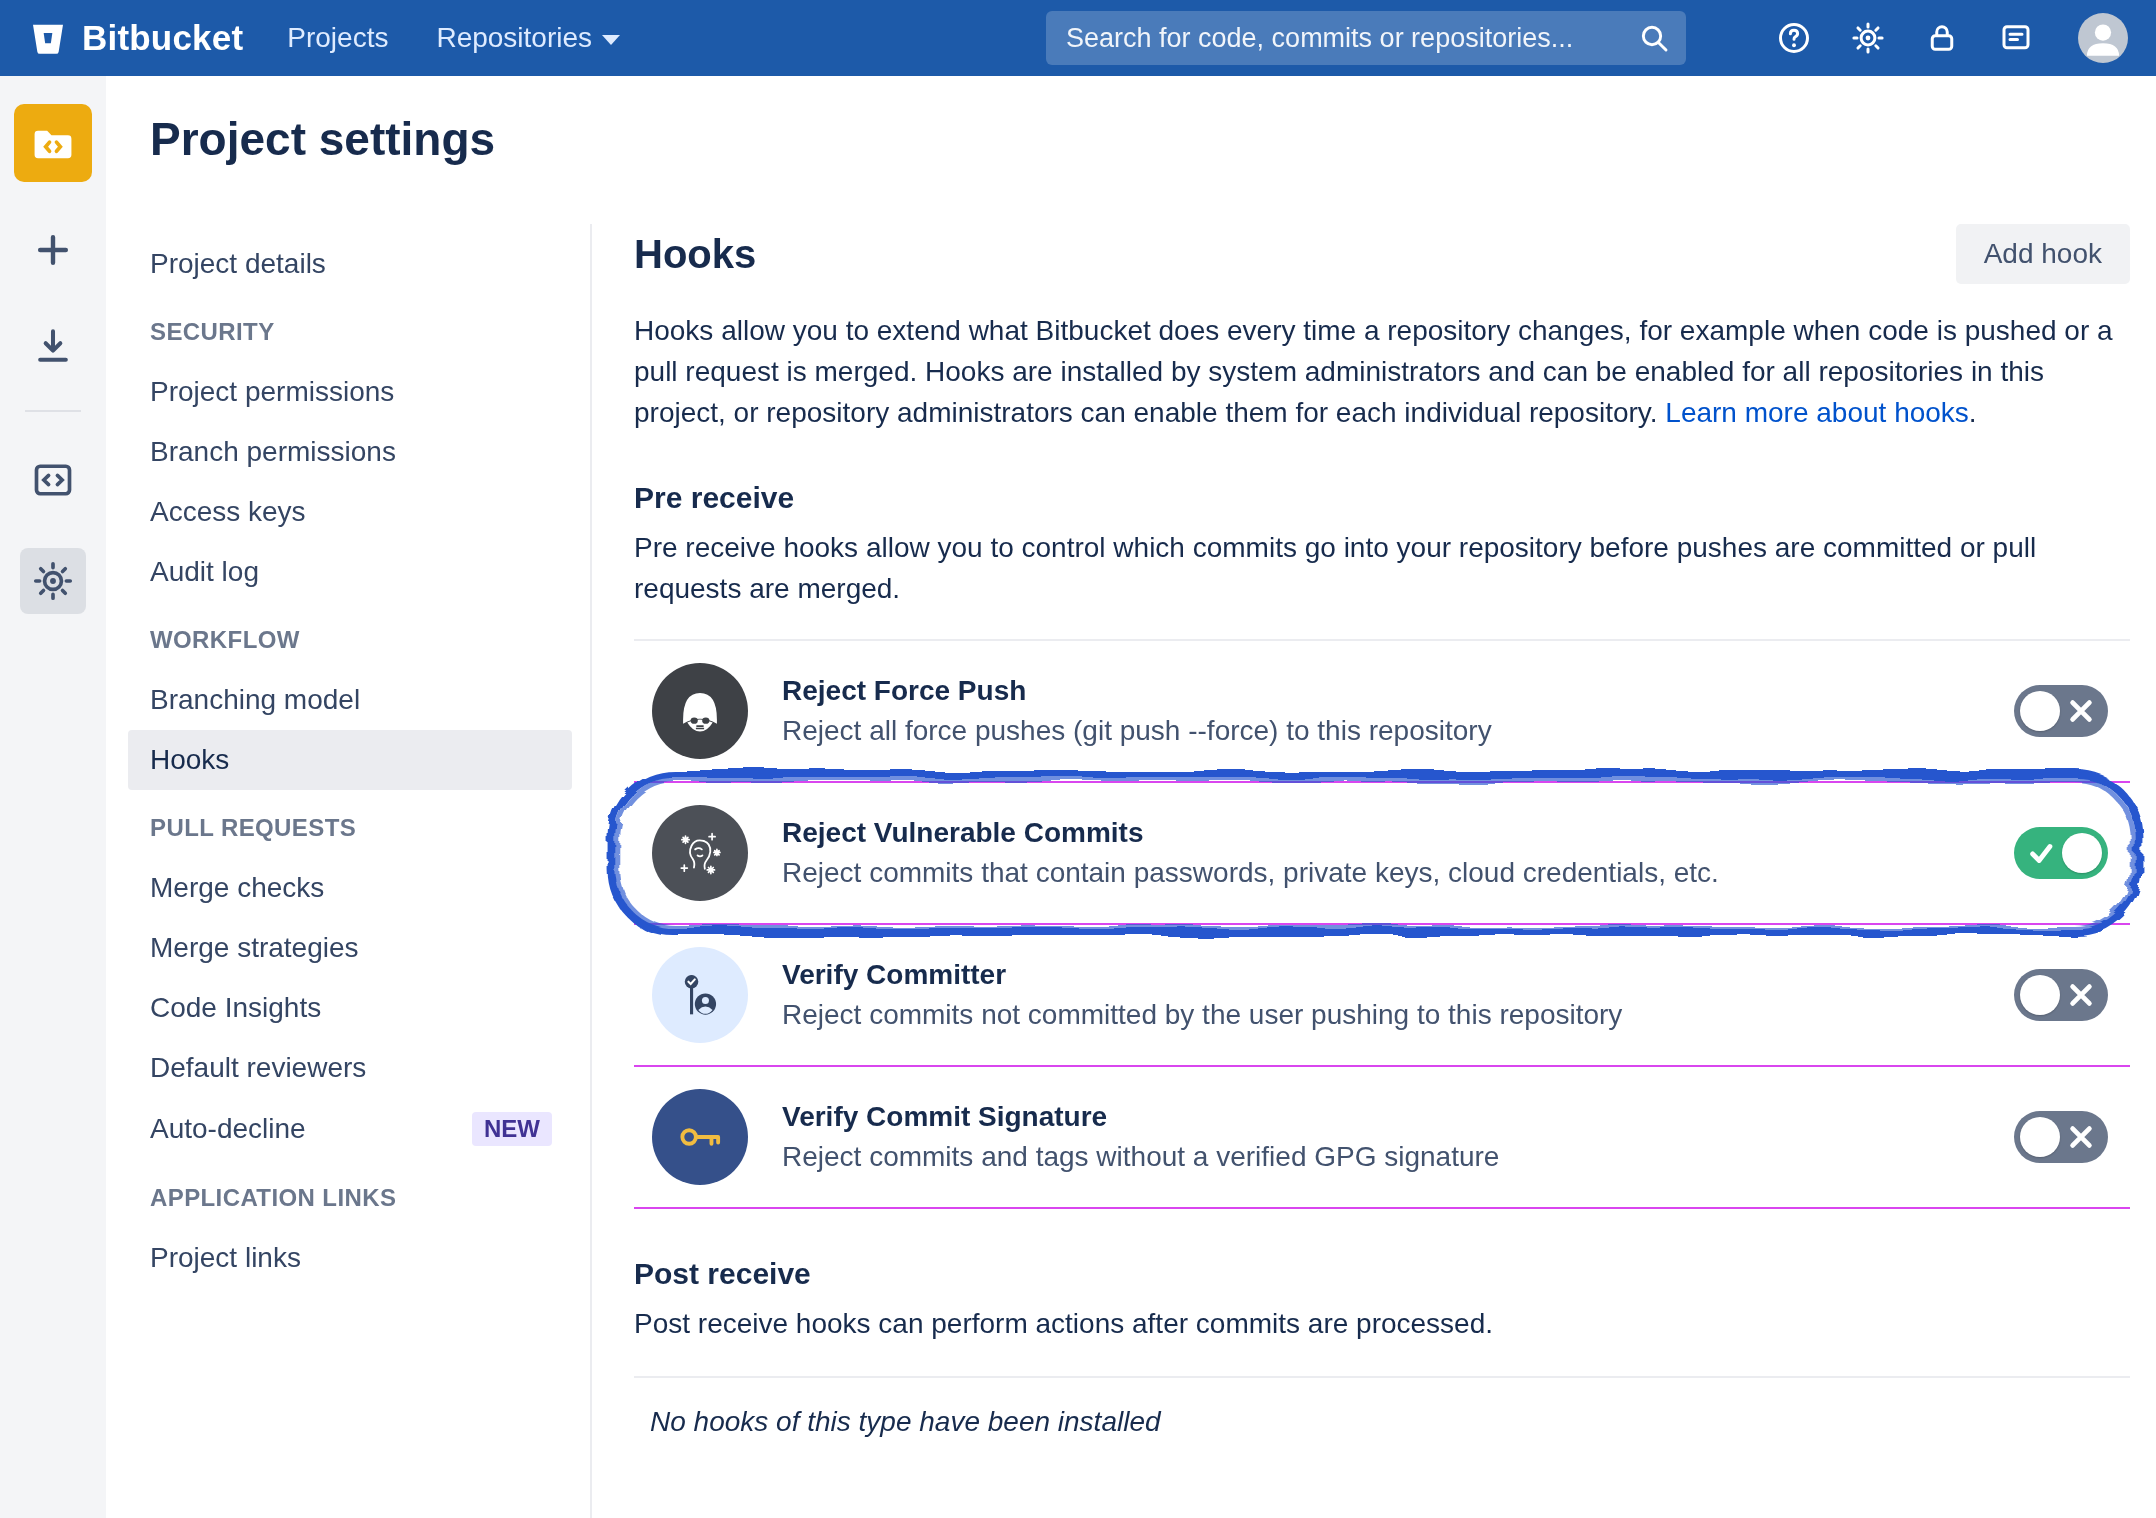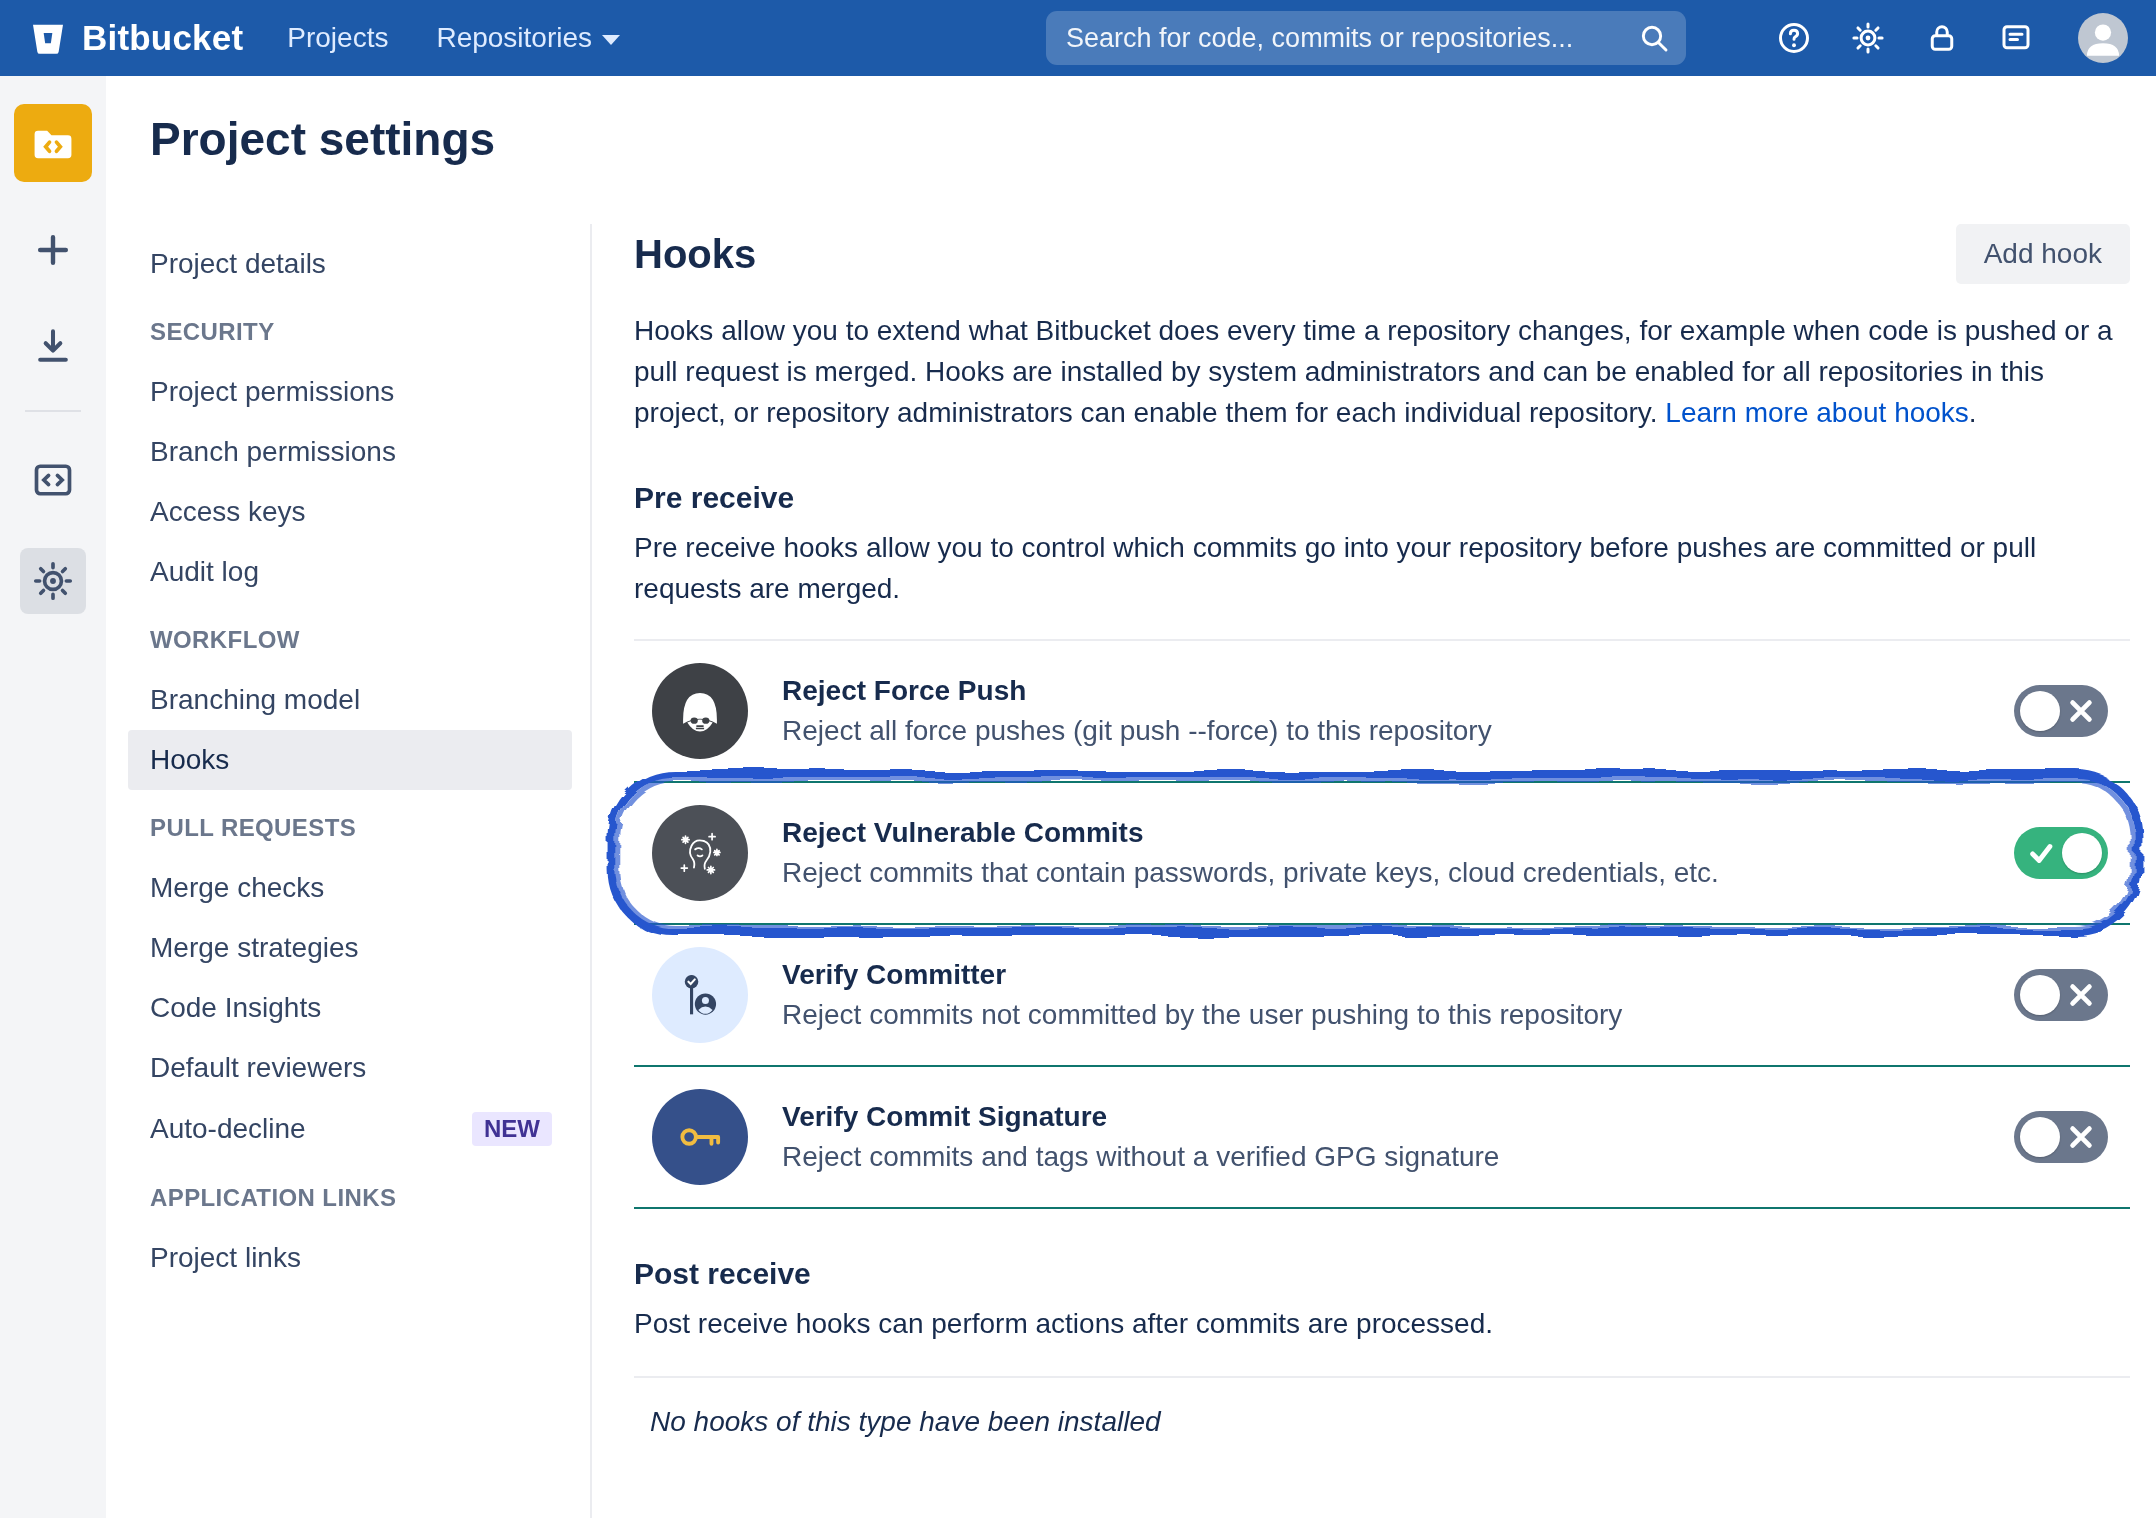--- a/index.html
+++ b/index.html
@@ -11,21 +11,21 @@
             padding: 0 28px; gap: 44px; }
   .brand { display: flex; align-items: center; gap: 14px; cursor: pointer; }
   .brand svg { width: 40px; height: 40px; }
   .brand-name { color: #fff; font-size: 35px; font-weight: 700; letter-spacing: .2px; }
   .top-nav { display: flex; align-items: center; gap: 48px; }
   .top-nav a { color: #DEEBFF; font-size: 28px; font-weight: 500; text-decoration: none;
                display: flex; align-items: center; gap: 10px; cursor: pointer; }
   .chev { width: 0; height: 0; border-left: 9px solid transparent; border-right: 9px solid transparent;
           border-top: 10px solid #DEEBFF; margin-top: 4px; }
   .search { margin-left: auto; margin-right: 46px; position: relative; }
-  .search input { width: 640px; height: 54px; border: none; border-radius: 11px;
+  .search input { width: 640px; height: 54px; border: none; border-radius: 6px;
                   background: rgba(255,255,255,.20); color: #fff; font-size: 27px;
                   padding: 0 66px 0 20px; outline: none;
                   font-family: "Liberation Sans", "DejaVu Sans", sans-serif; }
   .search input::placeholder { color: rgba(255,255,255,.92); opacity: 1; }
   .search .mag { position: absolute; right: 16px; top: 11px; width: 32px; height: 32px; }
   .nav-icons { display: flex; align-items: center; gap: 38px; }
   .nav-icons button { background: none; border: none; width: 36px; height: 36px; cursor: pointer; padding: 0; }
   .nav-icons button svg { width: 36px; height: 36px; display: block; }
   .avatar { width: 50px; height: 50px; border-radius: 50%; background: #BFC7D2; overflow: hidden;
             cursor: pointer; margin-left: 6px; }
@@ -68,21 +68,21 @@
   .add-hook-btn { background: rgba(9,30,66,0.06); border: none; border-radius: 5px;
                   color: #42526E; font-size: 28px; font-weight: 500; padding: 14px 28px;
                   cursor: pointer; font-family: inherit; }
   p.body-text { font-size: 28px; line-height: 41px; color: #172B4D; margin-top: 26px; }
   a.link { color: #0052CC; text-decoration: none; cursor: pointer; text-align: right; }
   h3.sub-heading { font-size: 30px; font-weight: 700; color: #172B4D; margin-top: 48px; }
   p.sub-desc { font-size: 28px; line-height: 41px; color: #172B4D; margin-top: 12px; }
 
   .hook-list { margin-top: 30px; border-top: 2px solid #EBECF0; }
   .hook-row { display: flex; align-items: center; gap: 34px; padding: 22px 6px 22px 18px;
-              border-bottom: 2px solid #0f766e; position: relative; }
+              border-bottom: 2px solid #d946ef; position: relative; }
   .hook-icon { width: 96px; height: 96px; border-radius: 50%; flex: none;
                display: flex; align-items: center; justify-content: center; }
   .hook-icon svg { width: 58px; height: 58px; }
   .bg-vader { background: #3E4146; }
   .bg-face { background: #4C5057; }
   .bg-key { background: #35508A; }
   .bg-committer { background: #DEEBFF; }
   .hook-text { flex: 1; min-width: 0; }
   .hook-name { font-size: 28px; font-weight: 700; color: #172B4D; }
   .hook-desc { font-size: 28px; color: #42526E; margin-top: 8px; }

